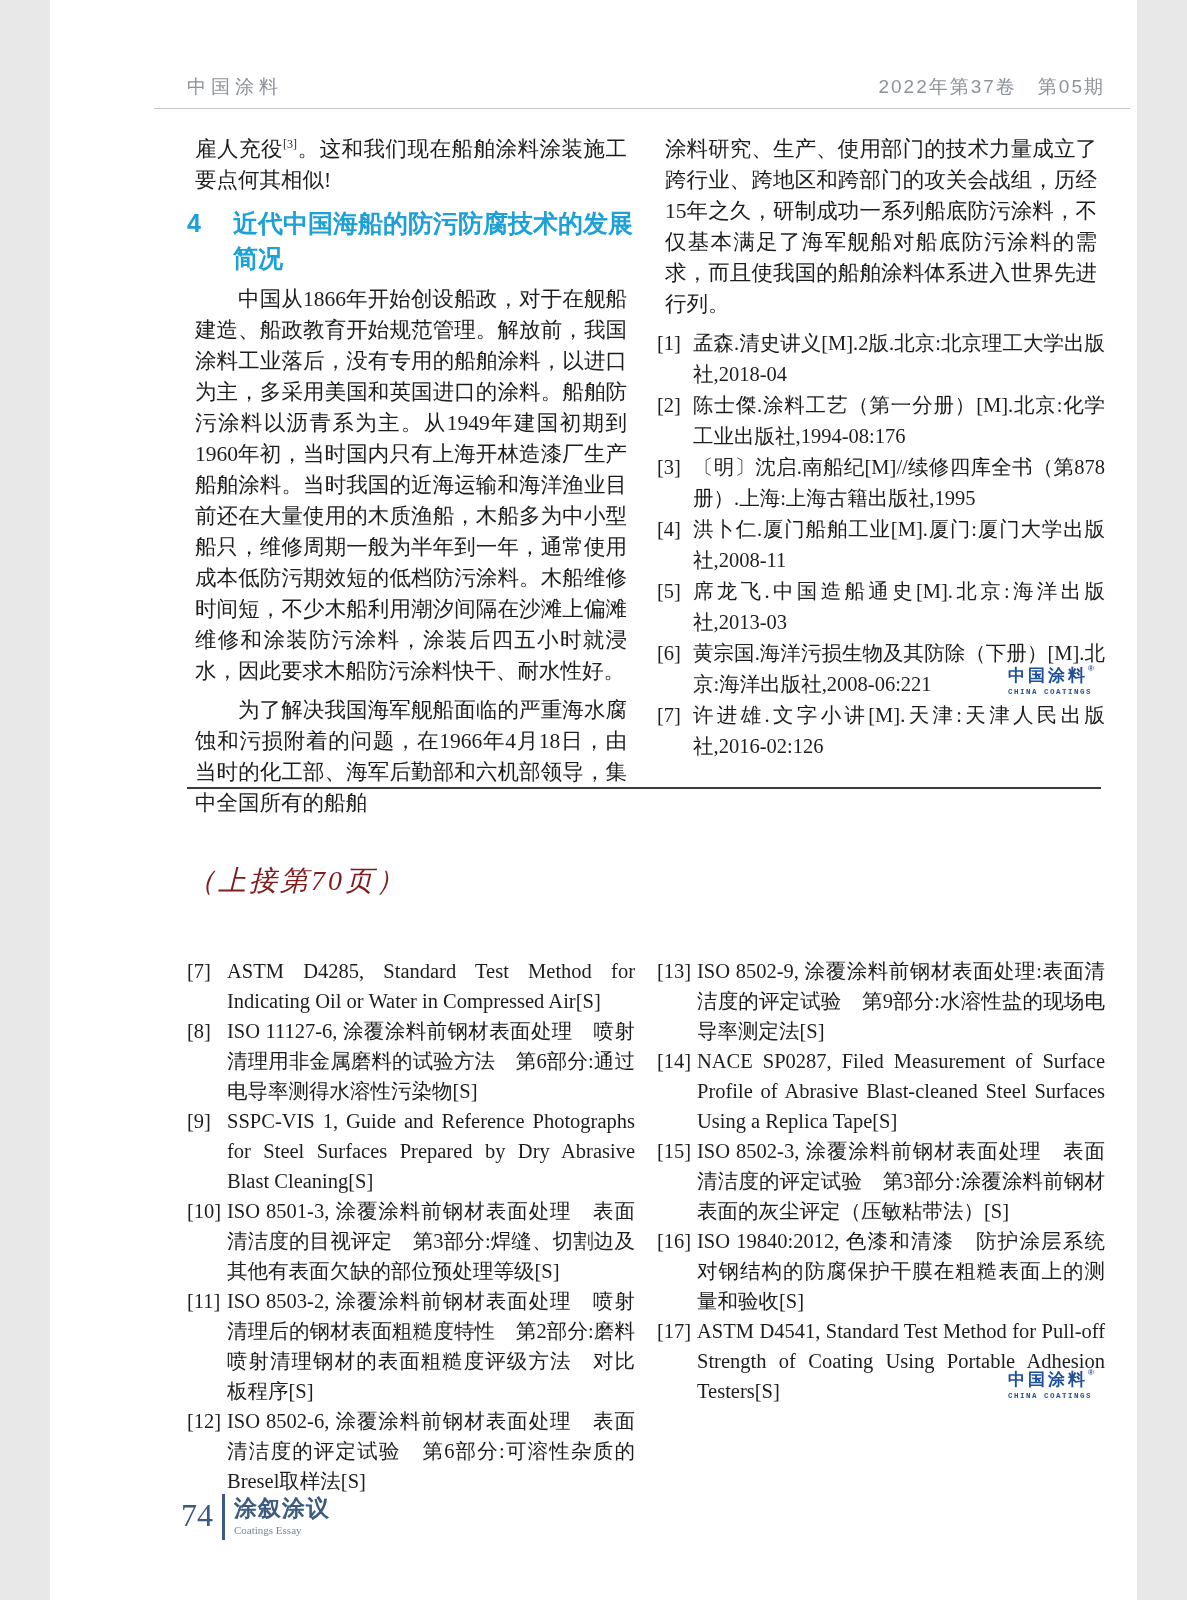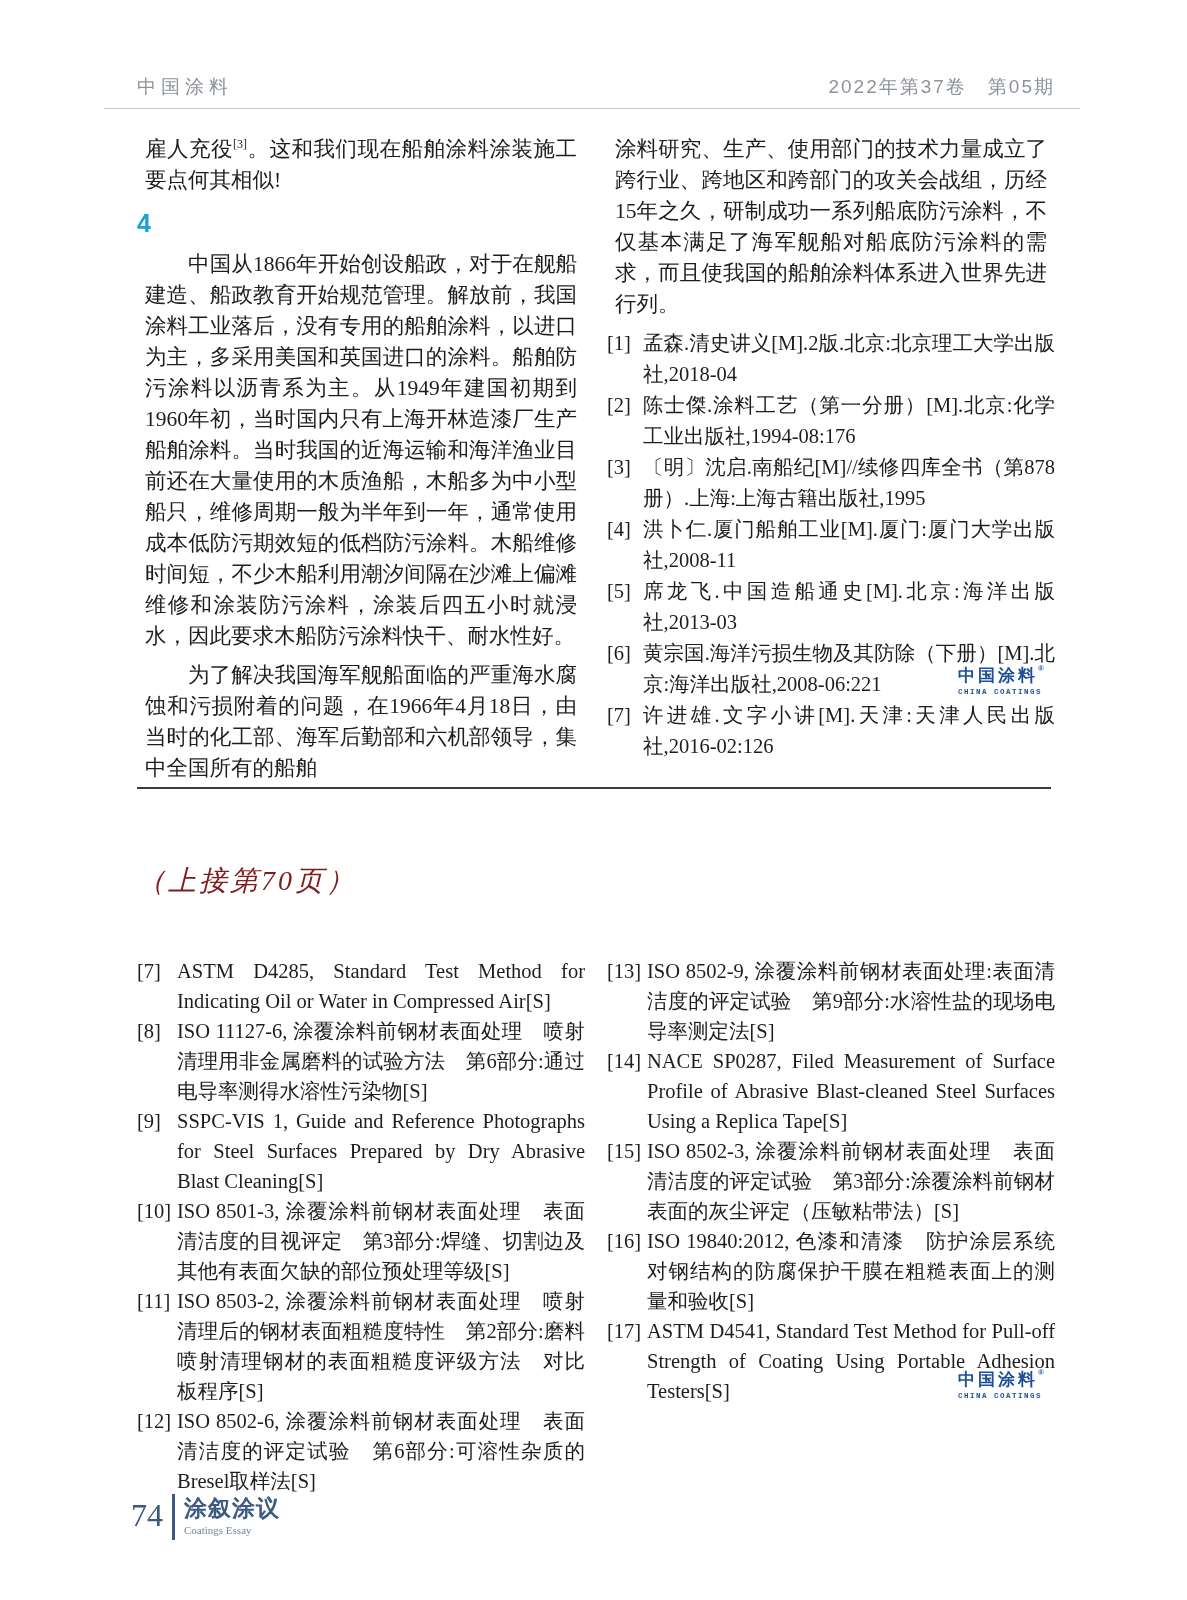--- a/index.html
+++ b/index.html
@@ -1,18 +1,18 @@
 <!DOCTYPE html>
 <html style="--accent: #1ca0d6; --logo-blue: #1d4f9a; --header-gray: #8d9399; --rule-gray: #c3c9cd; --divider-dark: #3c3c3c; --text: #1d1d1d; --footer-slate: #3c5a80; --footer-slate-light: #74869c;"><head>
 <meta charset="utf-8">
 <style>
   html,body{margin:0;padding:0;background:#e8e8e8;}
   .page{
     position:relative;
-    width:1187px;height:1600px;
+    width:1087px;height:1600px;
     margin:0 auto;
     background:#ffffff;
     font-family:"Liberation Serif","DejaVu Serif",serif;
     color:var(--text,#1d1d1d);
     overflow:hidden;
   }
   
   .page-header{
     position:absolute;top:74px;left:137px;width:918px;
     display:flex;justify-content:space-between;align-items:flex-end;
@@ -108,20 +108,21 @@
     <span class="journal-name">中国涂料</span>
     <span class="issue-info">2022年第37卷　第05期</span>
   </div>
   <div class="header-rule"></div>
 
   <div class="columns top-columns">
     <div class="col">
       <p class="body-p"><span>雇人充役</span><sup class="fn-sup">[3]</sup><span>。这和我们现在船舶涂料涂装施工要点何其相似!</span></p>
       <h2 class="section-heading">
         <span class="sec-num">4</span>
+        <span class="sec-title">近代中国海船的防污防腐技术的发展简况</span>
       </h2>
       <p class="body-p indent">中国从1866年开始创设船政，对于在舰船建造、船政教育开始规范管理。解放前，我国涂料工业落后，没有专用的船舶涂料，以进口为主，多采用美国和英国进口的涂料。船舶防污涂料以沥青系为主。从1949年建国初期到1960年初，当时国内只有上海开林造漆厂生产船舶涂料。当时我国的近海运输和海洋渔业目前还在大量使用的木质渔船，木船多为中小型船只，维修周期一般为半年到一年，通常使用成本低防污期效短的低档防污涂料。木船维修时间短，不少木船利用潮汐间隔在沙滩上偏滩维修和涂装防污涂料，涂装后四五小时就浸水，因此要求木船防污涂料快干、耐水性好。</p>
       <p class="body-p indent">为了解决我国海军舰船面临的严重海水腐蚀和污损附着的问题，在1966年4月18日，由当时的化工部、海军后勤部和六机部领导，集中全国所有的船舶</p>
     </div>
     <div class="col">
       <p class="body-p">涂料研究、生产、使用部门的技术力量成立了跨行业、跨地区和跨部门的攻关会战组，历经15年之久，研制成功一系列船底防污涂料，不仅基本满足了海军舰船对船底防污涂料的需求，而且使我国的船舶涂料体系进入世界先进行列。</p>
       <ol class="refs">
 
           <li>
             <span class="ref-num">[1]</span>

